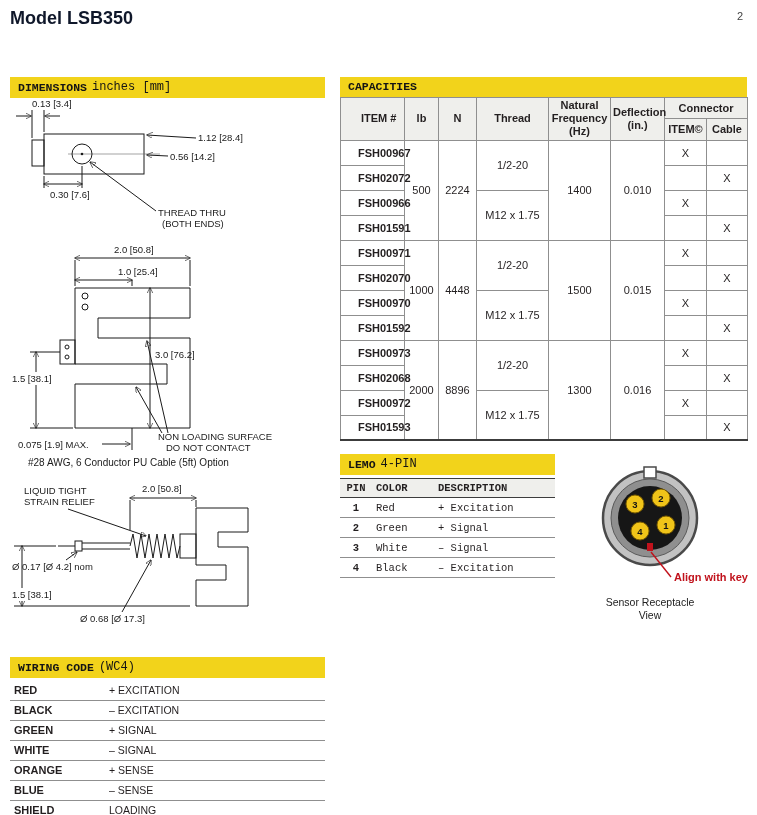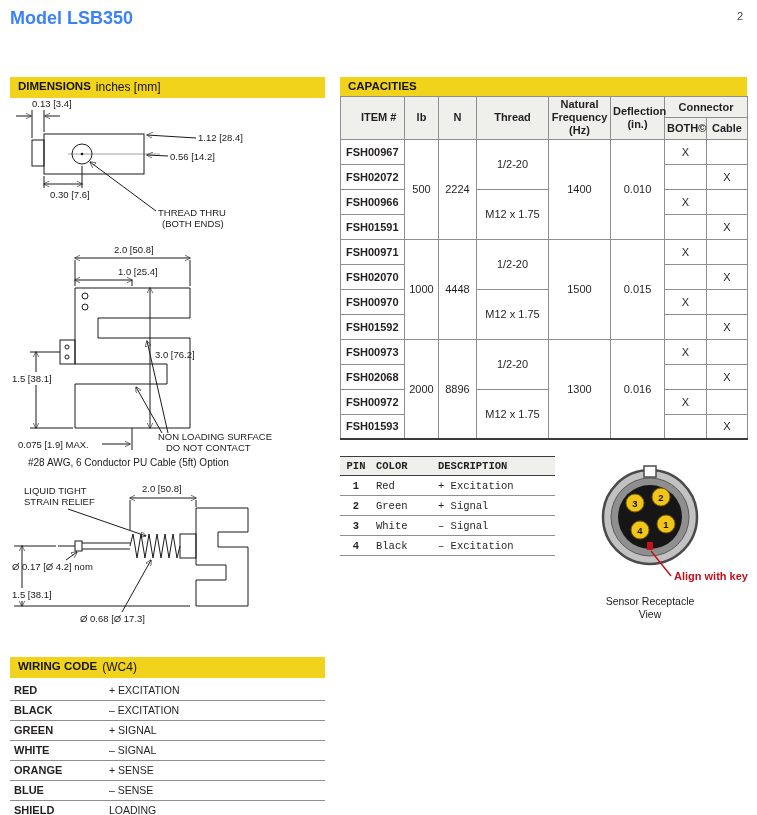--- a/index.html
+++ b/index.html
@@ -8,50 +8,50 @@
     --pin-yellow:#F0C419;
   }
   *{margin:0;padding:0;box-sizing:border-box;}
   html,body{background:#ffffff;}
   body{
     width:757px;height:815px;overflow:hidden;position:relative;
     font-family:"Liberation Sans",sans-serif;color:#231f20;
   }
   .page{padding:8px 10px 0 10px;}
   .doc-header{display:flex;justify-content:space-between;align-items:flex-start;margin-bottom:48px;}
-  .doc-title{font-size:18px;font-weight:bold;color:#3b82f6;}
+  .doc-title{font-size:18px;font-weight:bold;color:#0f172a;}
   .page-number{font-size:11px;color:#444;margin-top:2px;margin-right:4px;}
   .columns{display:flex;gap:15px;}
   .col-left{flex:0 0 315px;width:315px;}
   .col-right{flex:0 0 407px;width:407px;}
   .section-bar{
     background:var(--accent-yellow);padding:3px 0 4px 8px;
     font-size:11.5px;font-weight:bold;color:#141414;
-    display:flex;align-items:flex-start;gap:5px;
+    display:flex;align-items:center;gap:5px;font-family:Liberation Mono, monospace;
   }
   .section-bar .suffix{font-weight:normal;font-size:12px;}
 
   
   .drawing{display:block;}
   .drawing line,.drawing path,.drawing rect,.drawing circle,.drawing polyline{
     stroke:#1a1a1a;stroke-width:1;fill:none;
   }
   .drawing .thin{stroke-width:0.6;stroke:#666;}
   .drawing .bg{fill:#ffffff;stroke:none;}
   .drawing .dot{fill:#1a1a1a;stroke:none;}
   .drawing text{font-size:9.5px;fill:#1a1a1a;font-family:"Liberation Sans",sans-serif;}
   .cable-note{font-size:10px;color:#1a1a1a;margin:1px 0 12px 18px;}
 
   
   .cap-table{border-collapse:collapse;table-layout:fixed;width:407px;font-size:11px;margin-top:0;}
   .cap-table th,.cap-table td{border:1px solid #8f8f8f;text-align:center;vertical-align:middle;padding:1px 2px;}
   .cap-table thead th{background:#efefec;font-weight:bold;font-size:11px;line-height:1.2;}
   .cap-table thead .th-item{text-align:left;padding-left:20px;}
   .cap-table td{height:25px;}
-  .cap-table td.item{font-weight:bold;text-align:left;padding-left:5px;}
+  .cap-table td.item{font-weight:bold;text-align:left;padding-left:17px;}
   .cap-table{border-bottom:2px solid #3c3c3c;}
 
   
   .lemo-section{display:flex;margin-top:13px;}
   .lemo-left{flex:0 0 215px;width:215px;}
   .lemo-right{flex:1;display:flex;justify-content:center;align-items:flex-start;padding-top:0px;}
   .lemo-table{border-collapse:collapse;table-layout:fixed;width:215px;font-size:10.5px;margin-top:3px;font-family:Liberation Mono, monospace;}
   .lemo-table th{background:#efefec;font-weight:bold;text-align:left;padding:3px 4px;border-top:1px solid #3c3c3c;border-bottom:1px solid #3c3c3c;}
   .lemo-table td{padding:3px 4px;border-bottom:1px solid #8f8f8f;height:20px;vertical-align:middle;}
   .lemo-table .c-pin{width:32px;text-align:center;}
@@ -276,21 +276,21 @@
           <tr>
             <th rowspan="2" class="th-item">ITEM #</th>
             <th rowspan="2">lb</th>
             <th rowspan="2">N</th>
             <th rowspan="2">Thread</th>
             <th rowspan="2">Natural Frequency (Hz)</th>
             <th rowspan="2">Deflection (in.)</th>
             <th colspan="2">Connector</th>
           </tr>
           <tr>
-            <th>BOTH©</th>
+            <th>ITEM©</th>
             <th>Cable</th>
           </tr>
         </thead>
         <tbody>
 
           <tr>
             <td class="item">FSH00967</td>
             <td rowspan="4">500</td>
             <td rowspan="4">2224</td>
             <td rowspan="2">1/2-20</td>
@@ -367,20 +367,24 @@
           <tr>
             <td class="item">FSH01593</td>
             <td></td>
             <td>X</td>
           </tr>
         </tbody>
       </table>
 
       <div class="lemo-section">
         <div class="lemo-left">
+          <div class="section-bar">
+            <span>LEMO</span>
+            <span class="suffix">4-PIN</span>
+          </div>
           <table class="lemo-table">
             <thead>
               <tr>
                 <th class="c-pin">PIN</th>
                 <th class="c-color">COLOR</th>
                 <th>DESCRIPTION</th>
               </tr>
             </thead>
             <tbody>
               <tr>

